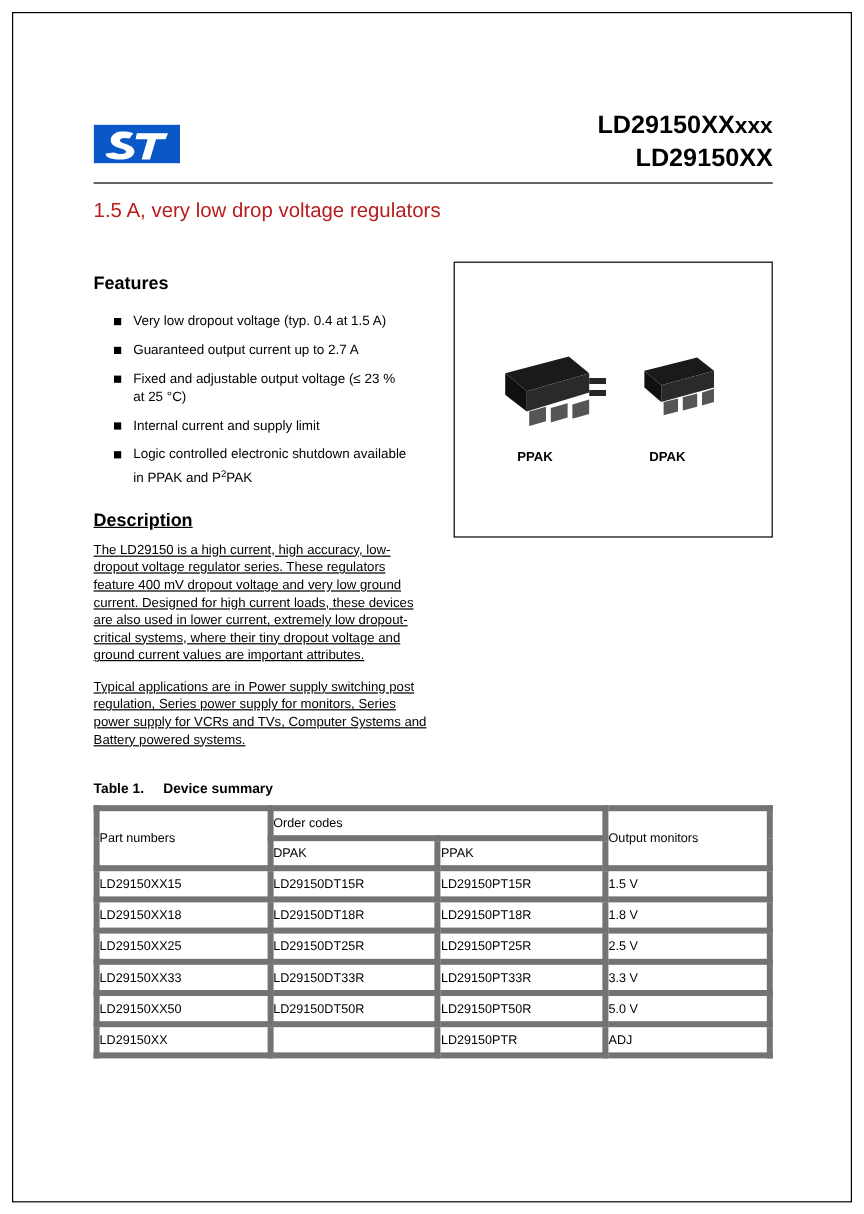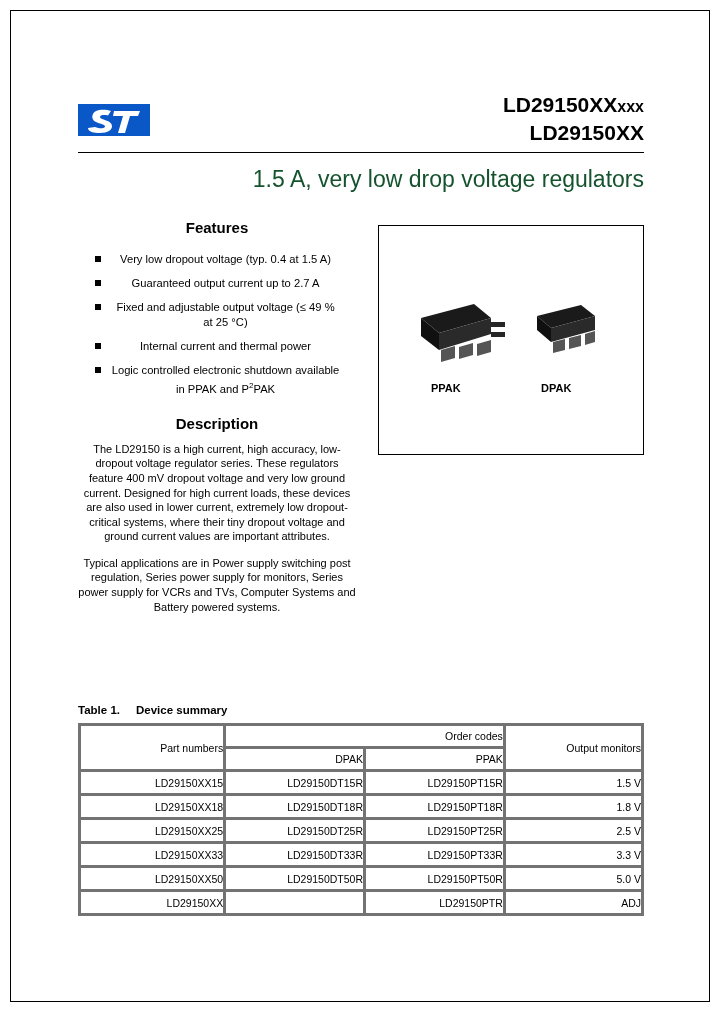--- a/index.html
+++ b/index.html
@@ -53,48 +53,47 @@
     text-align: right;
   }
   .title-line {
     font-size: 21px;
     font-weight: bold;
     letter-spacing: 0px;
     line-height: 26px;
     color: #000;
   }
   .title-line .sub {
-    font-size: 16px;
+    font-size: 19px;
   }
   .header-rule {
     position: absolute;
     left: 0;
     right: 0;
     top: 72px;
     border-top: 1.4px solid #000;
   }
   .subtitle {
     margin-top: 14px;
-    text-align: right;
-    font-size: 23px;
-    color: #14532d;
+    text-align: left;
+    font-size: 17px;
+    color: #b91c1c;
   }
 
   
   .cols {
     position: relative;
     margin-top: 26px;
     height: 420px;
   }
   .col-left {
     position: absolute;
     left: 0;
-    top: 0;
+    top: 16px;
     width: 278px;
-    text-align: center;
   }
   .col-right {
     position: absolute;
     right: 0;
     top: 6px;
     width: 266px;
   }
   h2.sec {
     font-size: 15px;
     font-weight: bold;
@@ -117,20 +116,21 @@
   ul.features li .bullet {
     position: absolute;
     left: 1px;
     top: 4px;
     width: 6px;
     height: 6px;
     background: #000;
   }
   .desc {
     margin-top: 18px;
+    text-decoration: underline;
   }
   .desc p {
     font-size: 11px;
     line-height: 14.6px;
     margin: 0 0 12px 0;
     color: #000;
   }
   sup.small {
     font-size: 8px;
     vertical-align: super;
@@ -149,39 +149,39 @@
     font-weight: bold;
     color: #000;
   }
   .pkg-ppak-label { left: 52px; top: 156px; }
   .pkg-dpak-label { left: 162px; top: 156px; }
 
   
   .table-wrap {
     position: absolute;
     left: 78px;
-    top: 704px;
+    top: 652px;
     width: 566px;
   }
   .tbl-caption {
     font-size: 11.5px;
     font-weight: bold;
     margin-bottom: 7px;
     color: #000;
   }
   .tbl-caption .num { display: inline-block; width: 58px; }
   table.devsum {
     border-collapse: collapse;
     width: 566px;
     font-size: 10.5px;
     color: #000;
   }
   table.devsum th, table.devsum td {
-    border: 3px solid #737373;
-    text-align: right;
+    border: 5px solid #737373;
+    text-align: left;
     padding: 0;
     height: 20px;
     font-weight: normal;
   }
   table.devsum th {
     font-weight: normal;
   }
   table.devsum td.cell { height: 21px; }
   table.devsum .c1 { width: 146px; margin-left: 40px; }
   table.devsum .c2 { width: 140px; }
@@ -242,22 +242,22 @@
 
     <div class="subtitle">1.5 A, very low drop voltage regulators</div>
 
     <div class="cols">
 
       <div class="col-left">
         <h2 class="sec">Features</h2>
         <ul class="features">
           <li><span class="bullet"></span><span>Very low dropout voltage (typ. 0.4 at 1.5 A)</span></li>
           <li><span class="bullet"></span><span>Guaranteed output current up to 2.7 A</span></li>
-          <li><span class="bullet"></span><span>Fixed and adjustable output voltage (≤ 49 % at 25 °C)</span></li>
-          <li><span class="bullet"></span><span>Internal current and thermal power</span></li>
+          <li><span class="bullet"></span><span>Fixed and adjustable output voltage (≤ 23 % at 25 °C)</span></li>
+          <li><span class="bullet"></span><span>Internal current and supply limit</span></li>
           <li><span class="bullet"></span><span>Logic controlled electronic shutdown available in PPAK and P<sup class="small">2</sup>PAK</span></li>
         </ul>
 
         <div class="desc">
           <h2 class="sec">Description</h2>
           <p>The LD29150 is a high current, high accuracy, low-dropout voltage regulator series. These regulators feature 400 mV dropout voltage and very low ground current. Designed for high current loads, these devices are also used in lower current, extremely low dropout-critical systems, where their tiny dropout voltage and ground current values are important attributes.</p>
           <p>Typical applications are in Power supply switching post regulation, Series power supply for monitors, Series power supply for VCRs and TVs, Computer Systems and Battery powered systems.</p>
         </div>
       </div>
 

